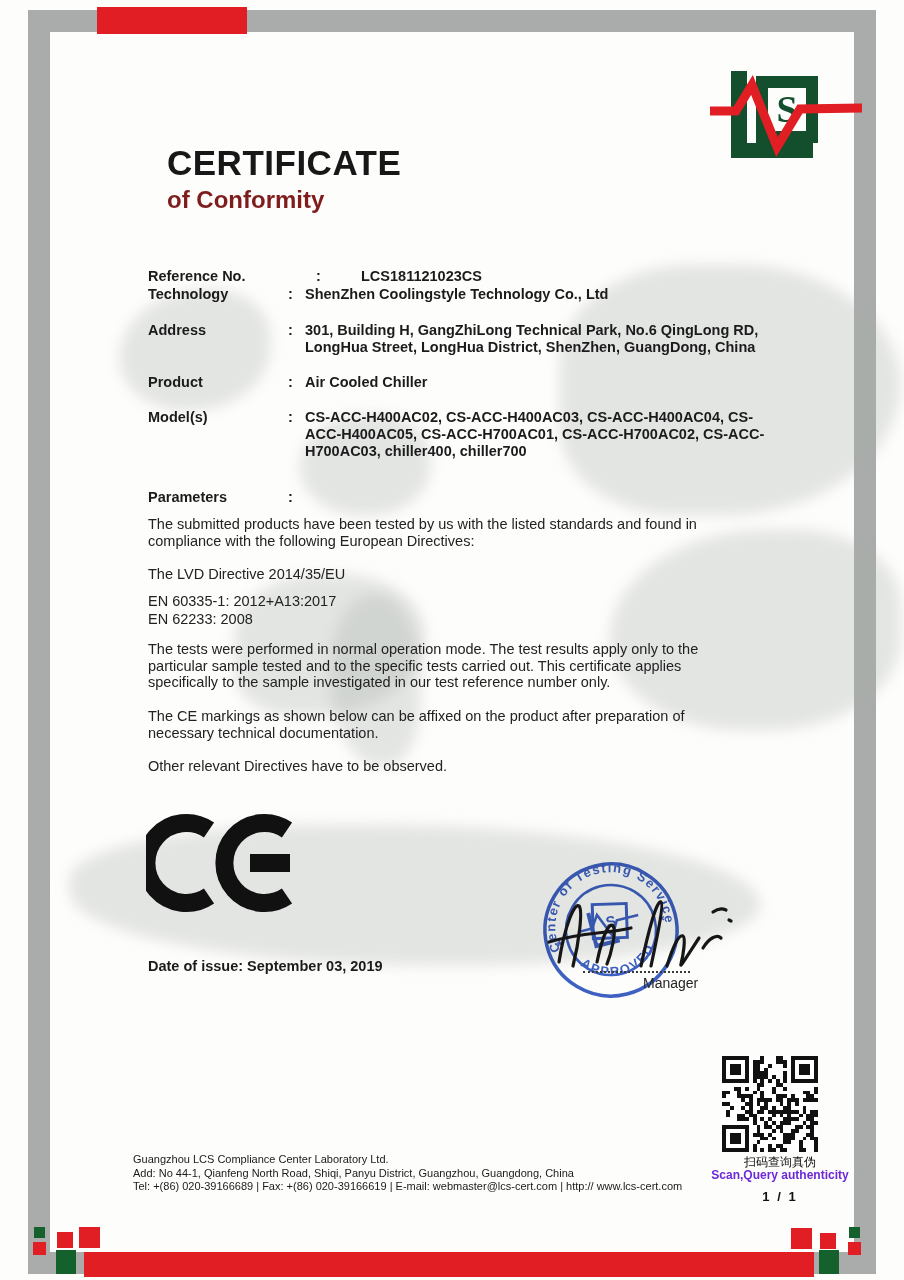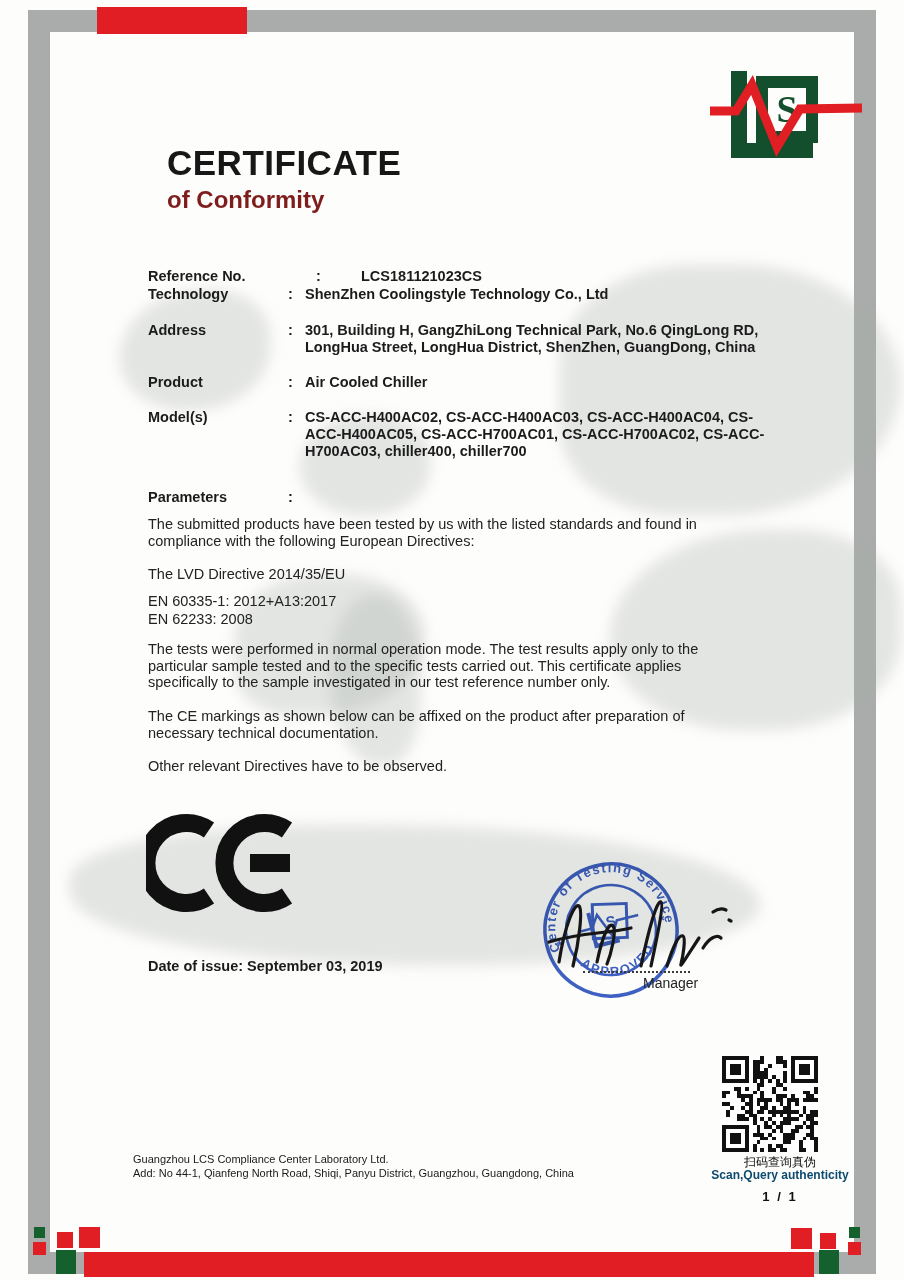--- a/index.html
+++ b/index.html
@@ -61,21 +61,21 @@
   .dateline{position:absolute;left:148px;top:958px;font-size:14.5px;font-weight:bold;color:#1b1b1b;}
   
   .stamp{position:absolute;left:533px;top:852px;width:156px;height:156px;mix-blend-mode:multiply;opacity:0.93;}
   .sig{position:absolute;left:543px;top:876px;width:196px;height:110px;}
   .sig-dash{position:absolute;left:583px;top:971px;width:107px;border-top:2px dotted #3a3a3a;}
   .manager{position:absolute;left:611px;top:975px;font-size:14px;color:#242424;margin-left:32px;}
   
   .qr{position:absolute;left:722px;top:1056px;width:96px;height:96px;background:#fff;}
   .qr svg{display:block;width:96px;height:96px;}
   .qr-zh{position:absolute;left:700px;top:1154px;width:160px;text-align:center;font-size:12px;font-weight:normal;color:#111;}
-  .qr-en{position:absolute;left:680px;top:1168px;width:200px;text-align:center;font-size:12px;font-weight:bold;color:#0c4a6e;}
+  .qr-en{position:absolute;left:680px;top:1168px;width:200px;text-align:center;font-size:12px;font-weight:bold;color:#6d28d9;}
   .pageno{position:absolute;left:700px;top:1189px;width:160px;text-align:center;font-size:13px;font-weight:bold;letter-spacing:2px;color:#111;}
   
   .footer{position:absolute;left:133px;top:1153px;width:560px;font-size:11px;line-height:13.5px;color:#1a1a1a;}
 </style>
 </head>
 <body>
 
 <div class="page">
 
   <div class="frame frame-top"></div>
@@ -513,15 +513,16 @@
         <rect x="24" y="24" width="1" height="1" fill="#111"></rect>
       </svg>
   </div>
   <div class="qr-zh">扫码查询真伪</div>
   <div class="qr-en">Scan,Query authenticity</div>
   <div class="pageno">1 / 1</div>
 
   <div class="footer">
     <div>Guangzhou LCS Compliance Center Laboratory Ltd.</div>
     <div>Add: No 44-1, Qianfeng North Road, Shiqi, Panyu District, Guangzhou, Guangdong, China</div>
+    <div>Tel: +(86) 020-39166689  |  Fax: +(86) 020-39166619   |  E-mail: webmaster@lcs-cert.com  |  http:// www.lcs-cert.com</div>
   </div>
 
 </div>
 
 </body></html>

